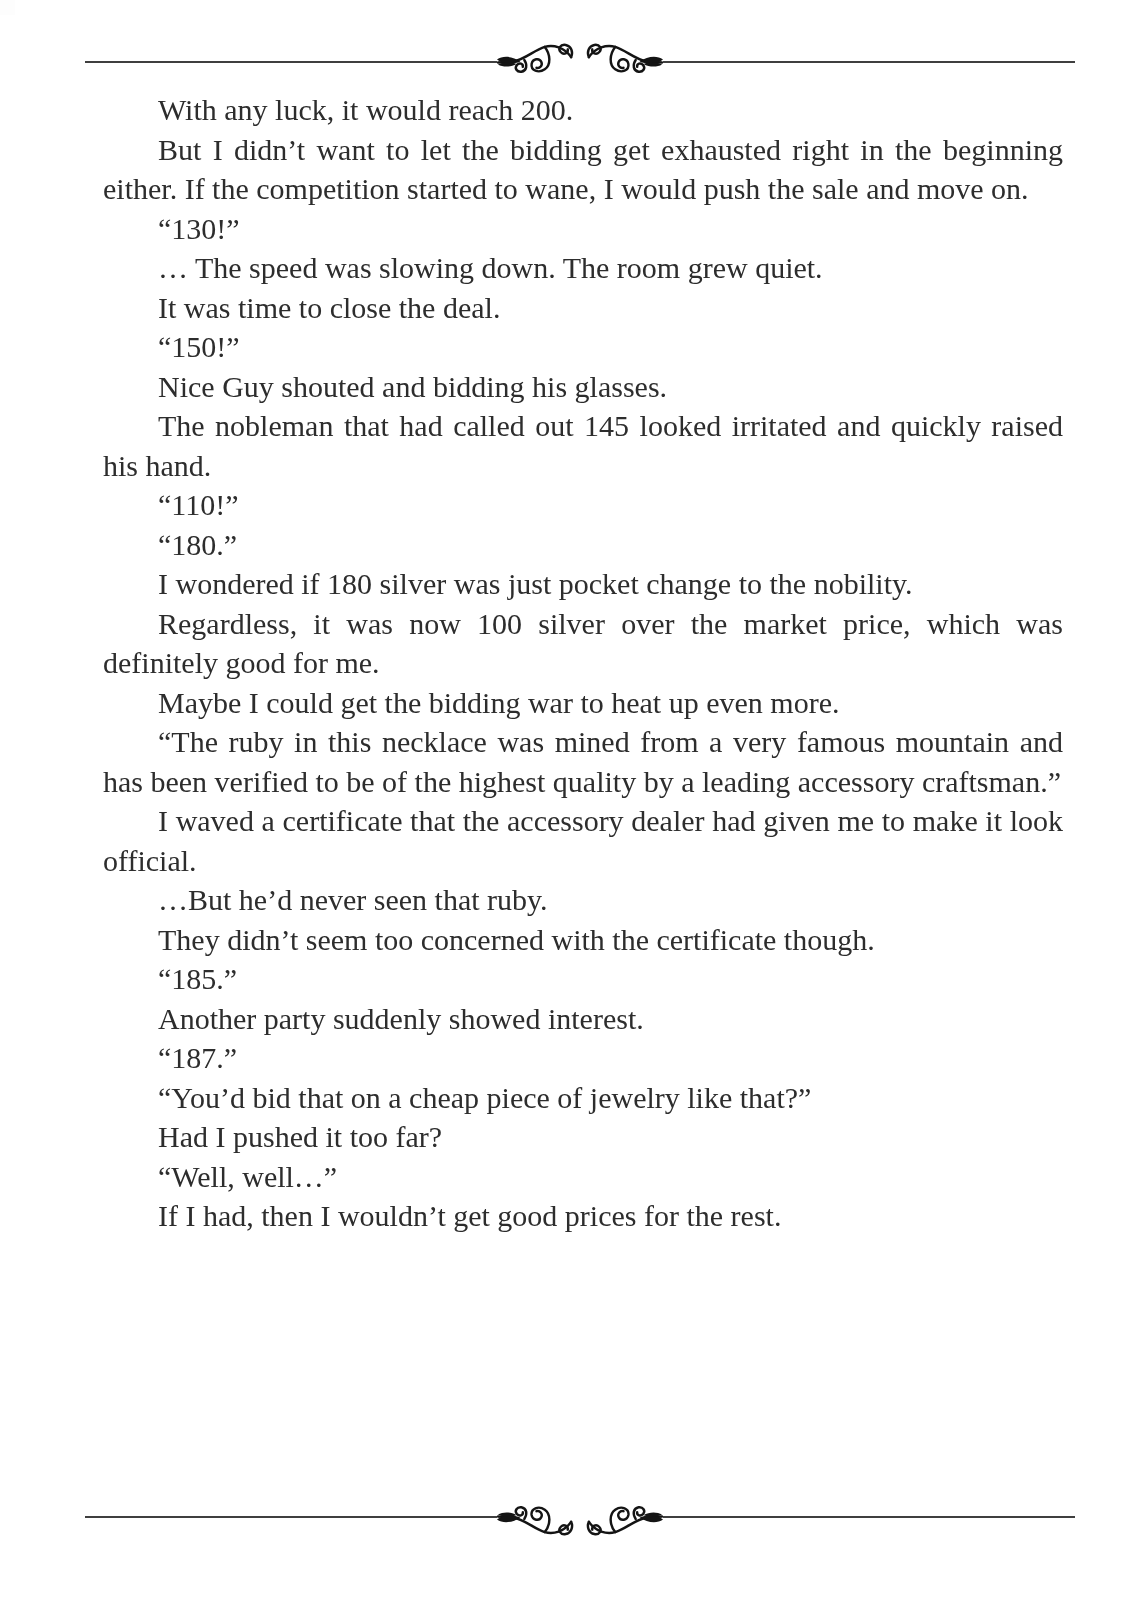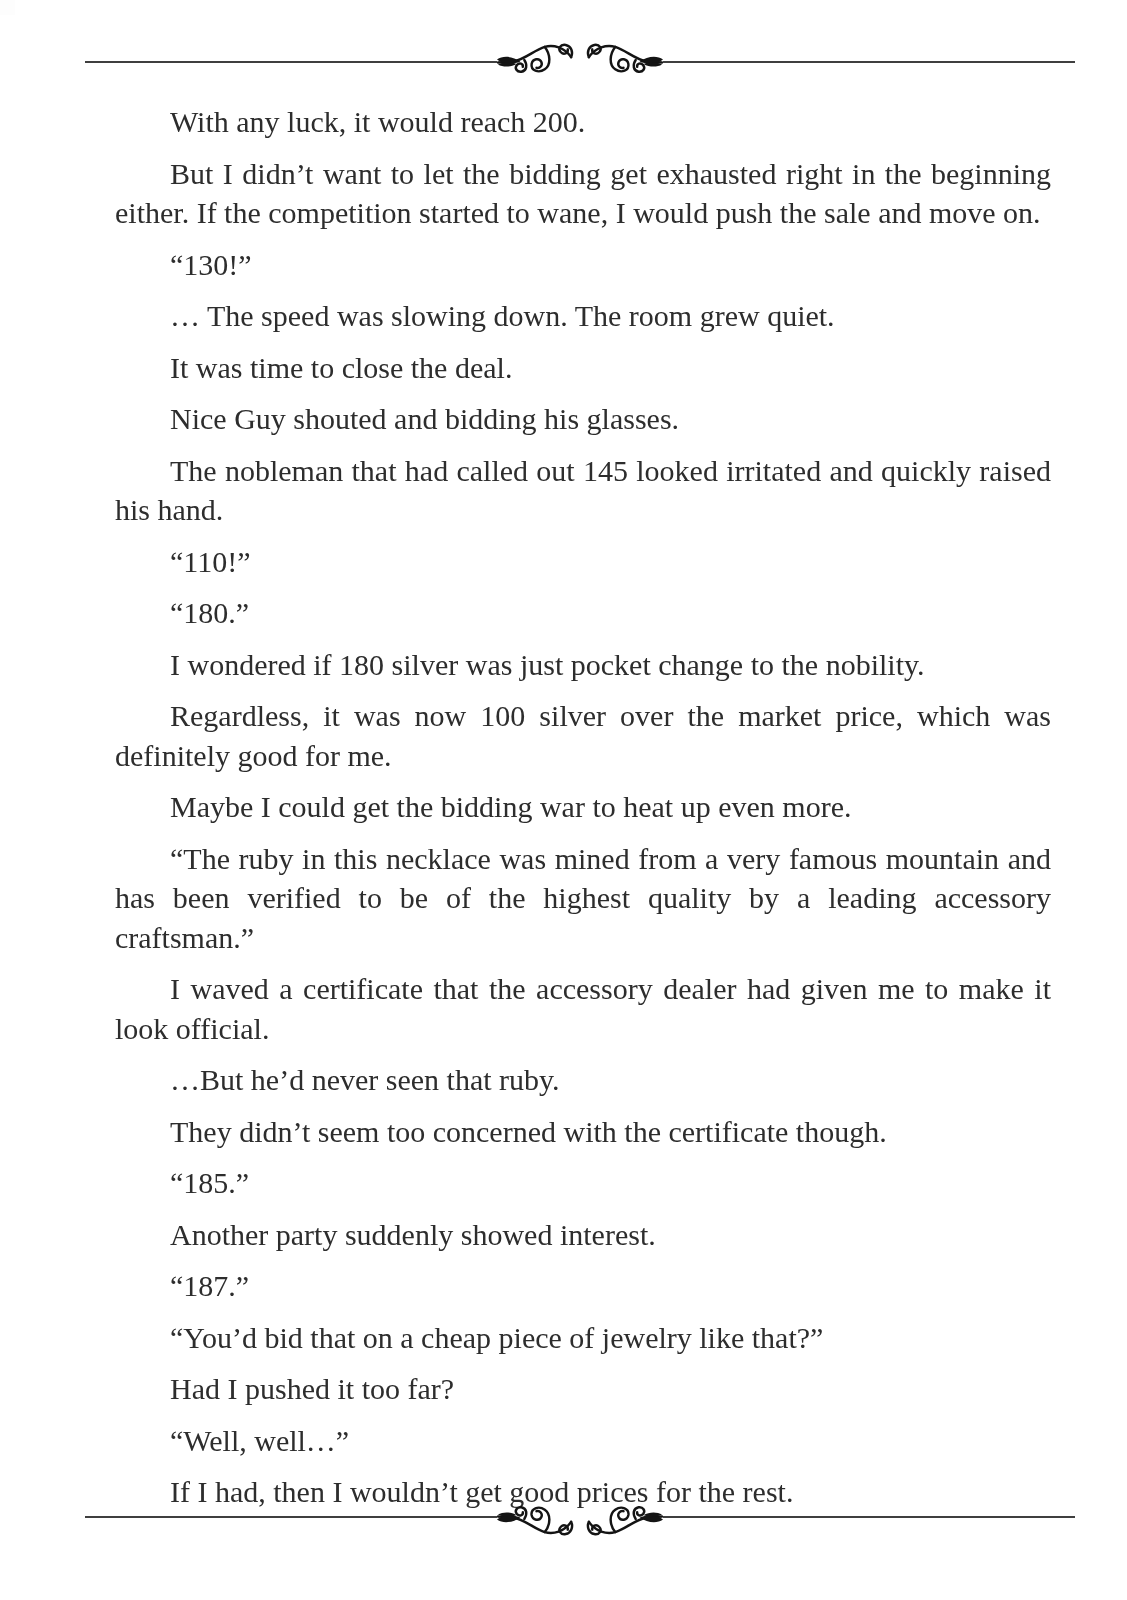--- a/index.html
+++ b/index.html
@@ -47,21 +47,21 @@
     position: absolute;
     left: 103px;
     top: 90px;
     width: 960px;
     font-size: 30px;
     line-height: 39.5px;
     color: #2d2d2d;
     text-align: justify;
   }
   .text-block p {
-    margin: 12px;
+    margin: 0;
     padding: 0;
     text-indent: 55px;
   }
 </style>
 </head>
 <body>
 
 <div class="corner-artifact"></div>
 
 <div class="divider top">
@@ -91,20 +91,21 @@
   </div>
   <div class="rule"></div>
 </div>
 
 <div class="text-block">
     <p>With any luck, it would reach 200.</p>
     <p>But I didn’t want to let the bidding get exhausted right in the beginning either. If the competition started to wane, I would push the sale and move on.</p>
     <p>“130!”</p>
     <p>… The speed was slowing down. The room grew quiet.</p>
     <p>It was time to close the deal.</p>
+    <p>“150!”</p>
     <p>Nice Guy shouted and bidding his glasses.</p>
     <p>The nobleman that had called out 145 looked irritated and quickly raised his hand.</p>
     <p>“110!”</p>
     <p>“180.”</p>
     <p>I wondered if 180 silver was just pocket change to the nobility.</p>
     <p>Regardless, it was now 100 silver over the market price, which was definitely good for me.</p>
     <p>Maybe I could get the bidding war to heat up even more.</p>
     <p>“The ruby in this necklace was mined from a very famous mountain and has been verified to be of the highest quality by a leading accessory craftsman.”</p>
     <p>I waved a certificate that the accessory dealer had given me to make it look official.</p>
     <p>…But he’d never seen that ruby.</p>

